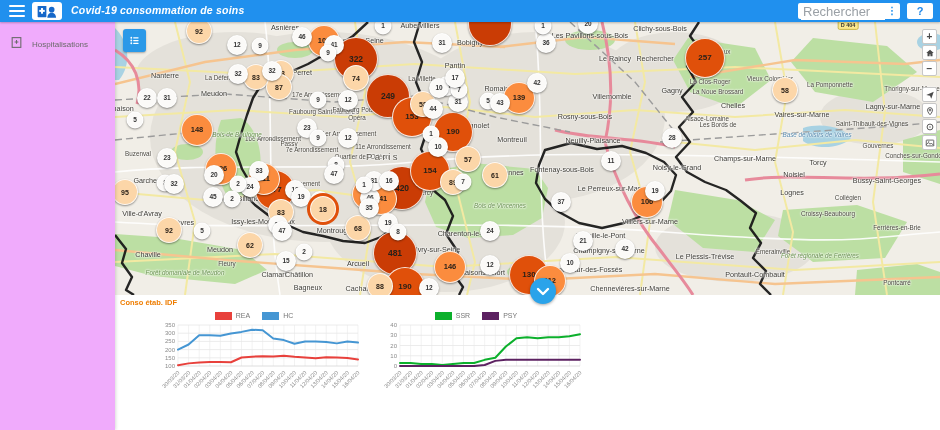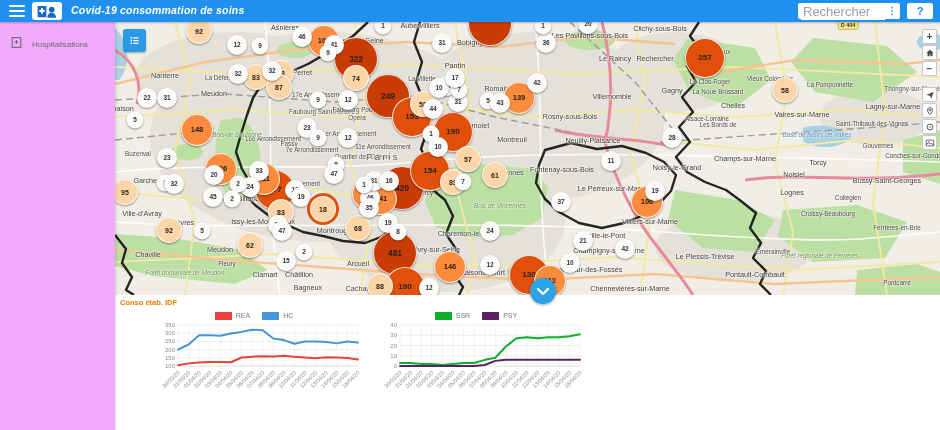--- a/index.html
+++ b/index.html
@@ -234,21 +234,21 @@
           <div class="place d" style="left: 106px; top: 55px;">La Défense</div>
           <div class="place t" style="left: 99px; top: 71px;">Meudon</div>
           <div class="place t" style="left: -8px; top: 86px;">Rueil-Malmaison</div>
           <div class="place d" style="left: 23px; top: 131px;">Buzenval</div>
           <div class="place t" style="left: 32px; top: 158px;">Garches</div>
           <div class="place t" style="left: 27px; top: 191px;">Ville-d'Avray</div>
           <div class="place t" style="left: 33px; top: 232px;">Chaville</div>
           <div class="place t" style="left: 68px; top: 200px;">Sèvres</div>
           <div class="place t" style="left: 105px; top: 227px;">Meudon</div>
           <div class="place d" style="left: 112px; top: 241px;">Fleury</div>
-          <div class="place t" style="left: 150px; top: 252px;">Clamart</div>
+          <div class="place t" style="left: 159px; top: 252px;">Clamart</div>
           <div class="place t" style="left: 184px; top: 252px;">Châtillon</div>
           <div class="place t" style="left: 193px; top: 265px;">Bagneux</div>
           <div class="place t" style="left: 243px; top: 266px;">Cachan</div>
           <div class="place t" style="left: 219px; top: 208px;">Montrouge</div>
           <div class="place t" style="left: 243px; top: 241px;">Arcueil</div>
           <div class="place t" style="left: 148px; top: 199px;">Issy-les-Moulineaux</div>
           <div class="place t" style="left: 123px; top: 176px;">Boulogne-Billancourt</div>
           <div class="place d" style="left: 158px; top: 116px;">16e Arrondissement</div>
           <div class="place g" style="left: 122px; top: 112px;">Bois de Boulogne</div>
           <div class="place d" style="left: 174px; top: 121px;">Passy</div>
@@ -270,21 +270,21 @@
           <div class="place t" style="left: 388px; top: 66px;">Romainville</div>
           <div class="place t" style="left: 475px; top: 13px;">Les Pavillons-sous-Bois</div>
           <div class="place t" style="left: 500px; top: 36px;">Le Raincy</div>
           <div class="place t" style="left: 545px; top: 6px;">Clichy-sous-Bois</div>
           <div class="place t" style="left: 540px; top: 36px;">Rechercher</div>
           <div class="place d" style="left: 600px; top: 29px;">Coudreaux</div>
           <div class="place d" style="left: 595px; top: 59px;">Le Clos-Roger</div>
           <div class="place d" style="left: 603px; top: 69px;">La Noue Brossard</div>
           <div class="place t" style="left: 535px; top: 68px; margin-left: 22px;">Gagny</div>
           <div class="place t" style="left: 497px; top: 74px;">Villemomble</div>
-          <div class="place t" style="left: 455px; top: 94px; text-align: right;">Rosny-sous-Bois</div>
+          <div class="place t" style="left: 470px; top: 94px; text-align: right;">Rosny-sous-Bois</div>
           <div class="place t" style="left: 478px; top: 118px;">Neuilly-Plaisance</div>
           <div class="place t" style="left: 397px; top: 117px;">Montreuil</div>
           <div class="place t" style="left: 360px; top: 103px;">Bagnolet</div>
           <div class="place d" style="left: 317px; top: 108px;">Ménilmontant</div>
           <div class="place d" style="left: 268px; top: 124px;">11e Arrondissement</div>
           <div class="place P" style="left: 268px; top: 134px;">Paris</div>
           <div class="place d" style="left: 310px; top: 170px;">Bercy</div>
           <div class="place t" style="left: 392px; top: 150px;">Vincennes</div>
           <div class="place g" style="left: 385px; top: 183px;">Bois de Vincennes</div>
           <div class="place t" style="left: 447px; top: 147px;">Fontenay-sous-Bois</div>

